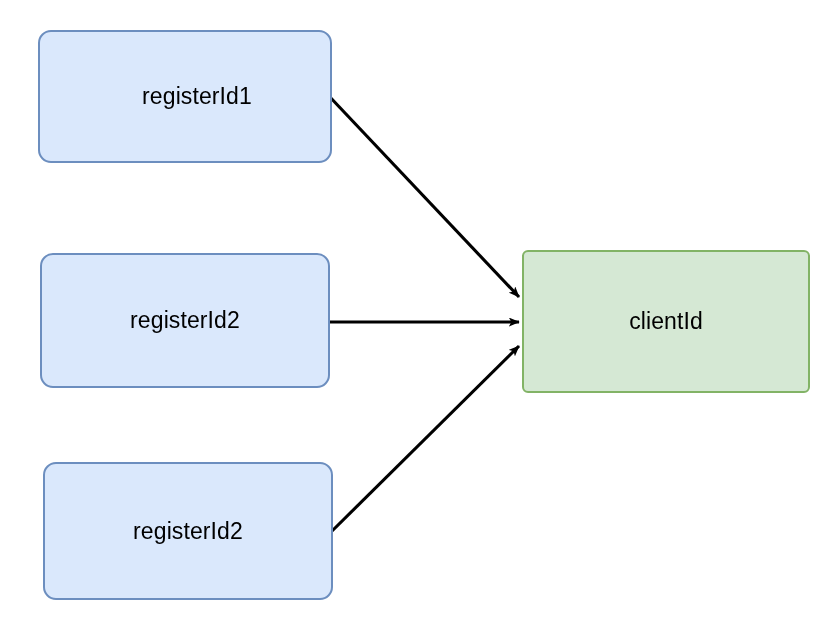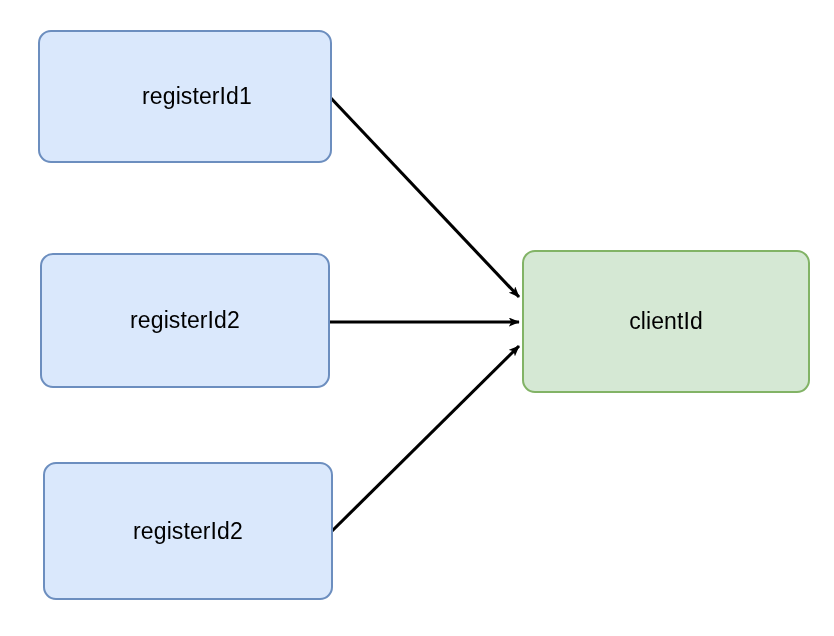--- a/index.html
+++ b/index.html
@@ -48,21 +48,21 @@
     background: #dae8fc;
     border-color: #6c8ebf;
   }
   .node-target {
     background: #d5e8d4;
     border-color: #82b366;
   }
   #n1 { left: 38px;  top: 30px;  width: 294px; height: 133px; padding-left: 24px; }
   #n2 { left: 40px;  top: 253px; width: 290px; height: 135px; }
   #n3 { left: 43px;  top: 462px; width: 290px; height: 138px; }
-  #n4 { left: 522px; top: 250px; width: 288px; height: 143px; }
+  #n4 { left: 522px; top: 250px; width: 288px; height: 143px; border-radius: 6px; }
 </style>
 </head>
 <body>
 
 <div id="canvas">
 
   <svg id="edge-layer" viewBox="0 0 834 636" width="834" height="636" xmlns="http://www.w3.org/2000/svg">
     <defs>
       <marker id="arrowhead" markerWidth="11" markerHeight="9" refX="10.2" refY="4.5" orient="auto" markerUnits="userSpaceOnUse">
         <path d="M0,0 L11,4.5 L0,9 L2.6,4.5 Z" fill="#000000"></path>

